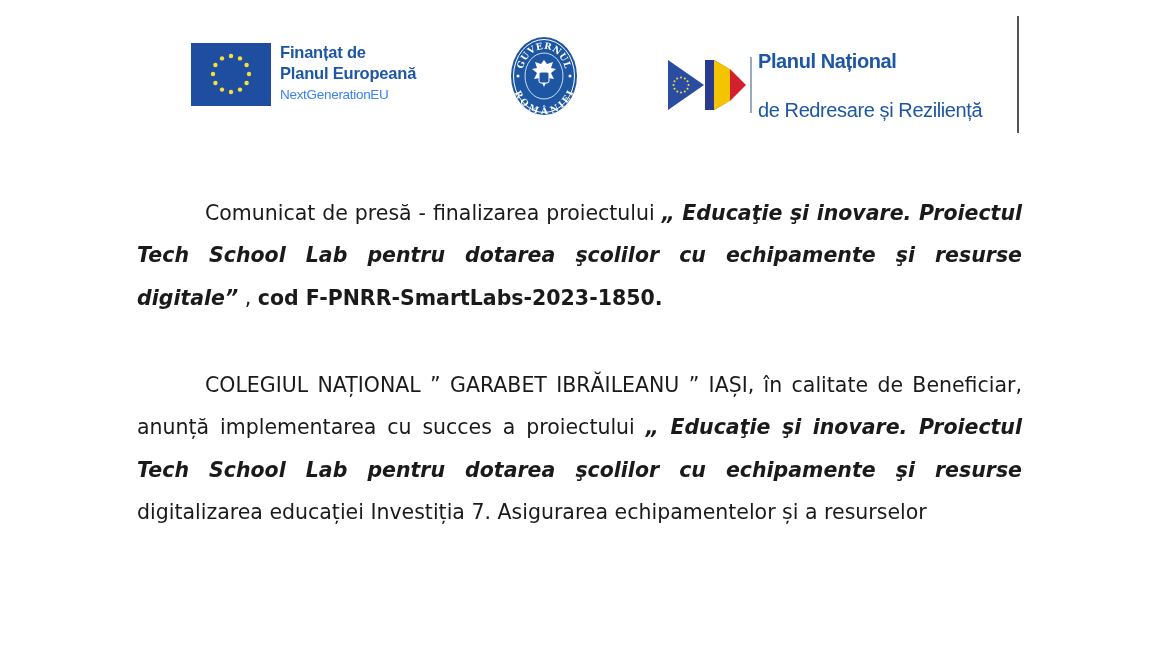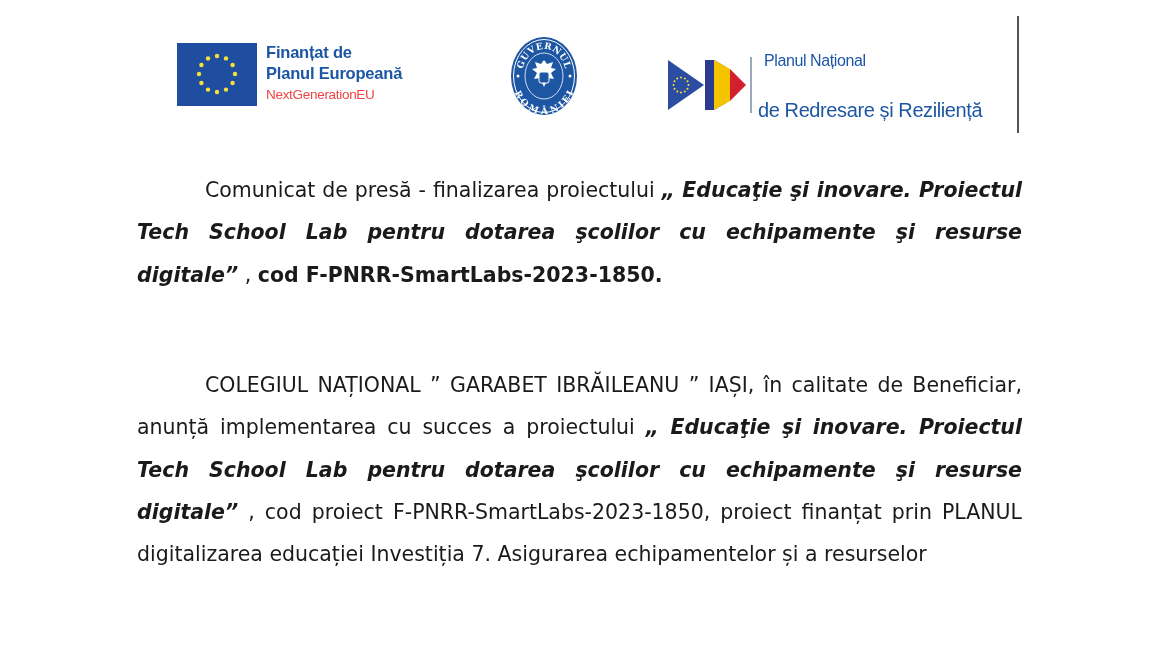--- a/index.html
+++ b/index.html
@@ -3,44 +3,44 @@
 <meta charset="utf-8">
 <style>
   html, body { margin: 0; padding: 0; background: #ffffff; }
   body {
     width: 1150px; height: 647px; overflow: hidden; position: relative;
     font-family: "DejaVu Sans", sans-serif; color: #1a1a1a;
   }
   .page { position: absolute; left: 0; top: 0; width: 1150px; height: 647px; background: #fff; }
 
   
-  .logo-eu { position: absolute; left: 177px; top: 43px; display: flex; align-items: center; }
+  .logo-eu { position: absolute; left: 191px; top: 43px; display: flex; align-items: center; }
   .eu-flag { width: 80px; height: 63px; background: #1f4ea1; position: relative; }
   .eu-flag svg { position: absolute; left: 0; top: 0; }
   .eu-text { margin-left: 9px; margin-top: -1px; font-family: "Liberation Sans", sans-serif; }
   .eu-line1, .eu-line2 { color: #1d56a3; font-weight: bold; font-size: 16.5px; line-height: 21px; letter-spacing: -0.2px; }
-  .eu-line3 { color: #ef4444; font-size: 13.5px; line-height: 22px; letter-spacing: -0.3px; }
+  .eu-line3 { color: #3b82f6; font-size: 13.5px; line-height: 22px; letter-spacing: -0.3px; }
 
   .logo-gov { position: absolute; left: 510px; top: 36px; width: 68px; height: 80px; }
 
   .logo-pnrr { position: absolute; left: 668px; top: 48px; display: flex; align-items: center; }
   .pnrr-arrows { width: 80px; height: 54px; }
   .pnrr-sep { width: 2px; height: 56px; background: #9aa9bd; margin: 0 6px 0 2px; }
   .pnrr-text { font-family: "Liberation Sans", sans-serif; color: #1d56a3; }
-  .pnrr-line1 { font-size: 16px; font-weight: normal; line-height: 26px; letter-spacing: -0.4px; margin-left: 6px; }
+  .pnrr-line1 { font-size: 20px; font-weight: bold; line-height: 26px; letter-spacing: -0.4px; }
   .pnrr-line2 { font-size: 20px; line-height: 24px; letter-spacing: -0.4px; margin-top: 24px; }
 
   .vrule { position: absolute; left: 1017px; top: 16px; width: 2px; height: 117px; background: #555; }
 
   
   .para { position: absolute; left: 137px; width: 885px; font-size: 20.5px; line-height: 42.3px; text-align: justify; }
   .para .ind { display: inline-block; width: 68px; }
   .bi { font-weight: bold; font-style: italic; }
   .b { font-weight: bold; margin-top: 33px; }
-  .p1 { top: 169px; }
+  .p1 { top: 192px; }
   .p2 { top: 364px; }
   .line { display: block; text-align: justify; text-align-last: justify; white-space: nowrap; }
   .line.last { text-align-last: left; }
 </style>
 </head>
 <body>
 
 <div class="page">
 
   <div class="logo-eu">
@@ -126,16 +126,15 @@
   <div class="para p1" id="para-title">
       <span class="line"><span class="ind"></span><span>Comunicat de presă - finalizarea proiectului </span><span class="bi">„ Educaţie şi inovare. Proiectul</span></span>
       <span class="line"><span class="bi">Tech School Lab pentru dotarea şcolilor cu echipamente şi resurse</span></span>
       <span class="line last"><span class="bi">digitale”</span><span> , </span><span class="b">cod F-PNRR-SmartLabs-2023-1850.</span></span>
     </div>
 
   <div class="para p2" id="para-body">
       <span class="line"><span class="ind"></span><span>COLEGIUL NAȚIONAL ” GARABET IBRĂILEANU ” IAȘI, în calitate de Beneficiar,</span></span>
       <span class="line"><span>anunță implementarea cu succes a proiectului </span><span class="bi">„ Educaţie şi inovare. Proiectul</span></span>
       <span class="line"><span class="bi">Tech School Lab pentru dotarea şcolilor cu echipamente şi resurse</span></span>
-      <span class="line"><span class="bi">digitale”</span><span> , cod proiect F-PNRR-SmartLabs-2023-1850, proiect finanțat prin PLANUL</span></span>
       <span class="line last"><span>digitalizarea educației Investiția 7. Asigurarea echipamentelor și a resurselor</span></span>
     </div>
 </div>
 
 </body></html>

